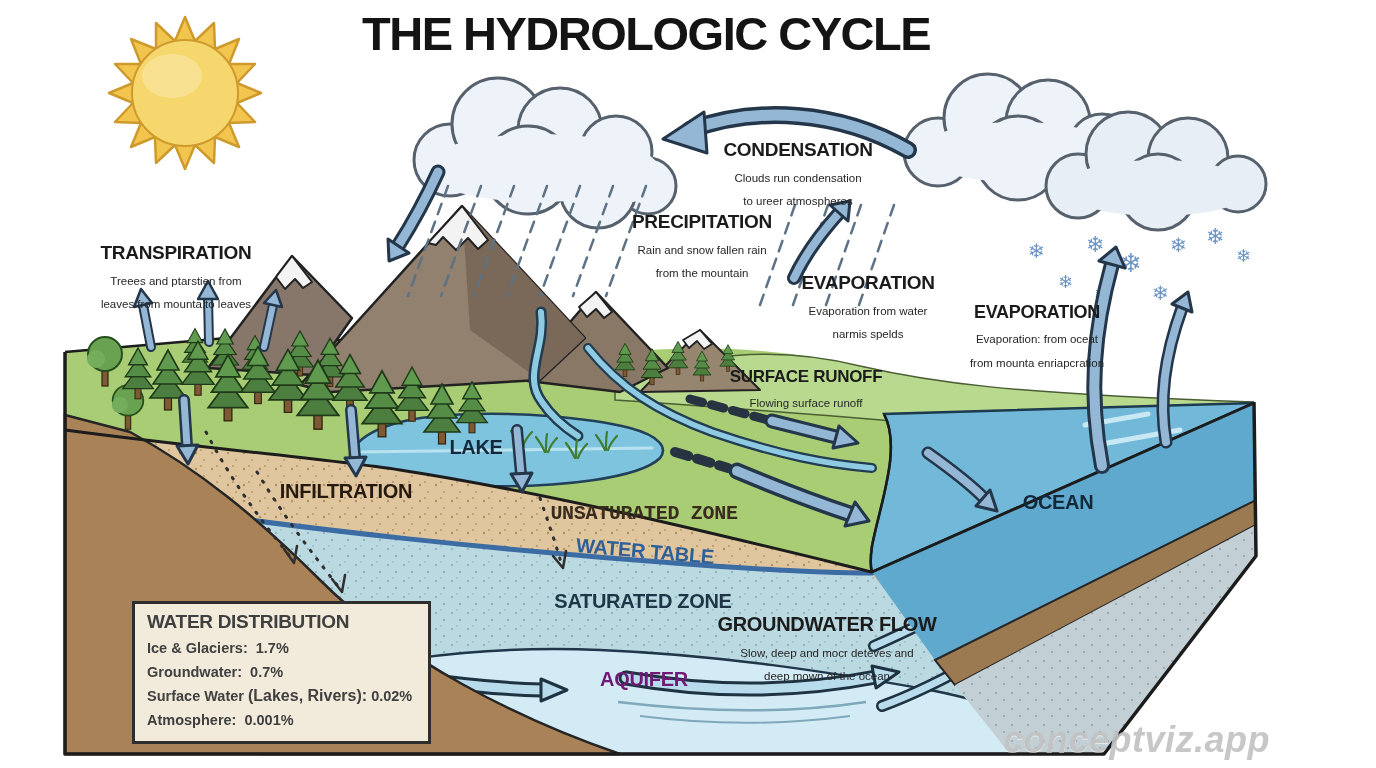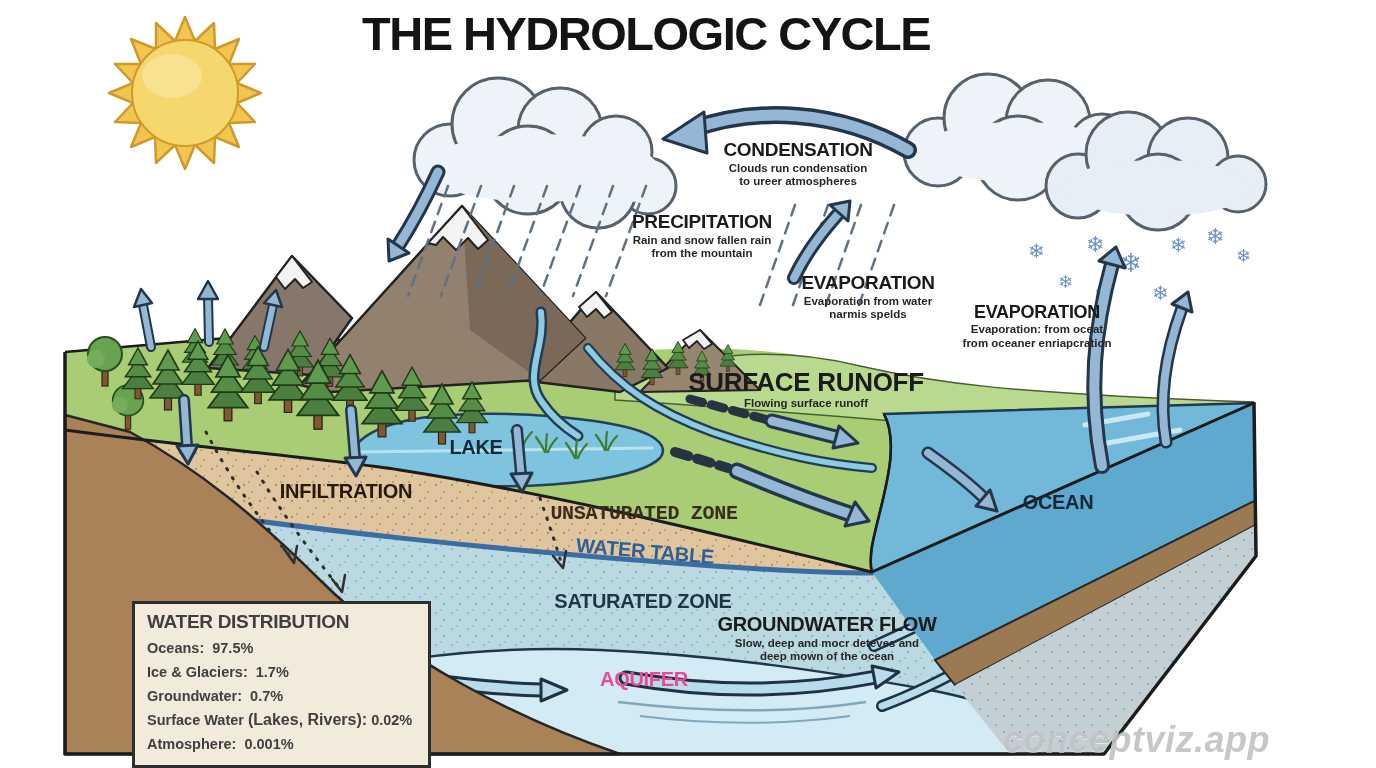--- a/index.html
+++ b/index.html
@@ -4,27 +4,27 @@
 <style>
   html,body{margin:0;padding:0;background:#fff;}
   #stage{position:relative;width:1376px;height:768px;overflow:hidden;background:#ffffff;
          font-family:"Liberation Sans",sans-serif;}
   #scene{position:absolute;left:0;top:0;}
   .hlayer{position:absolute;left:0;top:0;width:1292px;height:768px;pointer-events:none;}
   #main-title{position:absolute;left:50%;top:6px;transform:translateX(-50%);
     font-size:47px;font-weight:800;letter-spacing:-1.5px;color:#141414;white-space:nowrap;}
   .lbl{position:absolute;transform:translateX(-50%);text-align:center;line-height:1.08;white-space:nowrap;}
   .lbl .t{font-size:19px;font-weight:800;letter-spacing:-0.3px;color:#1b1b1b;display:block;}
-  .lbl .s{font-size:11.5px;font-weight:bold;color:#262626;display:block;margin-top:1px;}
+  .lbl .s{font-size:11.5px;font-weight:normal;color:#262626;display:block;margin-top:11px;}
   .tag{position:absolute;transform:translateX(-50%);font-size:20px;font-weight:800;
        letter-spacing:-0.3px;color:#1b1b1b;white-space:nowrap;}
   #water-table-label{color:#2e5f98;transform:translateX(-50%) rotate(5deg);font-size:20px;}
   #lake-label,#ocean-label{color:#14283c;}
   #saturated-label{color:#1d3547;}
-  #aquifer-label{color:#ec4899;}
+  #aquifer-label{color:#701a75;}
   #unsaturated-label{color:#3a2c1c;}
   #infiltration-label{color:#26190e;margin-left:40px;}
   .wdbox{position:absolute;left:132px;top:601px;background:#f2ebdc;border:3px solid #2e2e2e;
          padding:7px 12px 9px;color:#404040;}
   .wdtitle{font-size:19px;font-weight:800;letter-spacing:-0.3px;margin:0 0 3px 0;}
   .wdrow{font-size:14.5px;font-weight:bold;line-height:1.5;white-space:nowrap;}
   .wdrow .n{font-size:16px;}
   .wdrow span{margin-right:4px;}
   #watermark{position:absolute;right:22px;top:719px;font-size:36px;font-weight:bold;
     color:#c3c3c3;letter-spacing:.5px;opacity:.92;
@@ -310,20 +310,25 @@
     <path d="M1166,442 C1158,396 1166,352 1182,308" stroke="#24364a" stroke-width="13" fill="none"></path>
     <path d="M1166,442 C1158,396 1166,352 1182,308" stroke="#93b7d4" stroke-width="8" fill="none"></path>
     <polygon points="1188,292 1192,312 1172,304" fill="#93b7d4" stroke="#24364a" stroke-width="3"></polygon>
   </g>
 </svg>
 
 <div class="hlayer">
 
   <div id="main-title">THE HYDROLOGIC CYCLE</div>
 
+  <div class="lbl" style="left:176px;top:243px;">
+    <span class="t">TRANSPIRATION</span>
+    <span class="s">Treees and ptarstien from</span>
+    <span class="s">leaves from mounta.to leaves</span>
+  </div>
 
   <div class="lbl" style="left:798px;top:140px;">
     <span class="t">CONDENSATION</span>
     <span class="s">Clouds run condensation</span>
     <span class="s">to ureer atmospheres</span>
   </div>
 
   <div class="lbl" style="left:702px;top:212px;">
     <span class="t">PRECIPITATION</span>
     <span class="s">Rain and snow fallen rain</span>
@@ -332,47 +337,44 @@
 
   <div class="lbl" style="left:868px;top:273px;">
     <span class="t">EVAPORATION</span>
     <span class="s">Evaporation from water</span>
     <span class="s">narmis spelds</span>
   </div>
 
   <div class="lbl" style="left:1037px;top:303px;">
     <span class="t" style="font-size:18px;">EVAPORATION</span>
     <span class="s">Evaporation: from oceat</span>
-    <span class="s">from oceaner enriapcration</span>
+    <span class="s">from mounta enriapcration</span>
   </div>
 
   <div class="lbl" style="left:806px;top:368px;">
-    <span class="t" style="font-size:26px;">SURFACE RUNOFF</span>
+    <span class="t" style="font-size:17px;">SURFACE RUNOFF</span>
     <span class="s">Flowing surface runoff</span>
   </div>
 
   <div class="lbl" style="left:827px;top:614px;">
     <span class="t" style="font-size:20px;">GROUNDWATER FLOW</span>
     <span class="s">Slow, deep and mocr deteves and</span>
     <span class="s">deep mown of the ocean</span>
   </div>
 
   <div class="tag" id="lake-label" style="left:476px;top:436px;">LAKE</div>
   <div class="tag" id="infiltration-label" style="left:306px;top:480px;">INFILTRATION</div>
   <div class="tag" id="unsaturated-label" style="left:644px;top:502px;font-family:Liberation Mono, monospace;">UNSATURATED ZONE</div>
   <div class="tag" id="water-table-label" style="left:645px;top:540px;">WATER TABLE</div>
   <div class="tag" id="saturated-label" style="left:643px;top:590px;">SATURATED ZONE</div>
   <div class="tag" id="aquifer-label" style="left:644px;top:668px;">AQUIFER</div>
   <div class="tag" id="ocean-label" style="left:1058px;top:491px;">OCEAN</div>
 
   <div class="wdbox">
     <div class="wdtitle">WATER DISTRIBUTION</div>
-    <div class="wdrow">
-      <span>Oceans:</span><span class="n"></span><span>97.5%</span>
-    </div>
     <div class="wdrow">
       <span>Ice &amp; Glaciers:</span><span class="n"></span><span>1.7%</span>
     </div>
     <div class="wdrow">
       <span>Groundwater:</span><span class="n"></span><span>0.7%</span>
     </div>
     <div class="wdrow">
       <span>Surface Water</span><span class="n">(Lakes, Rivers):</span><span>0.02%</span>
     </div>
     <div class="wdrow">

